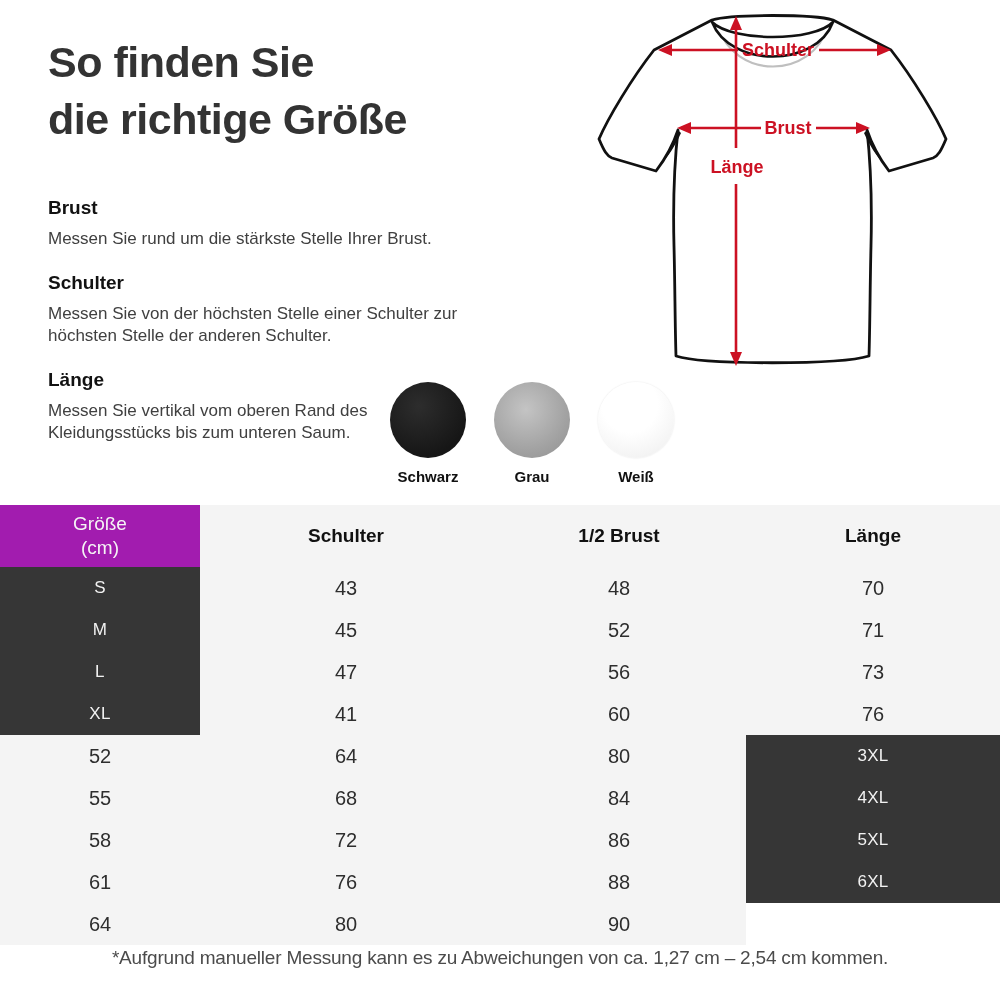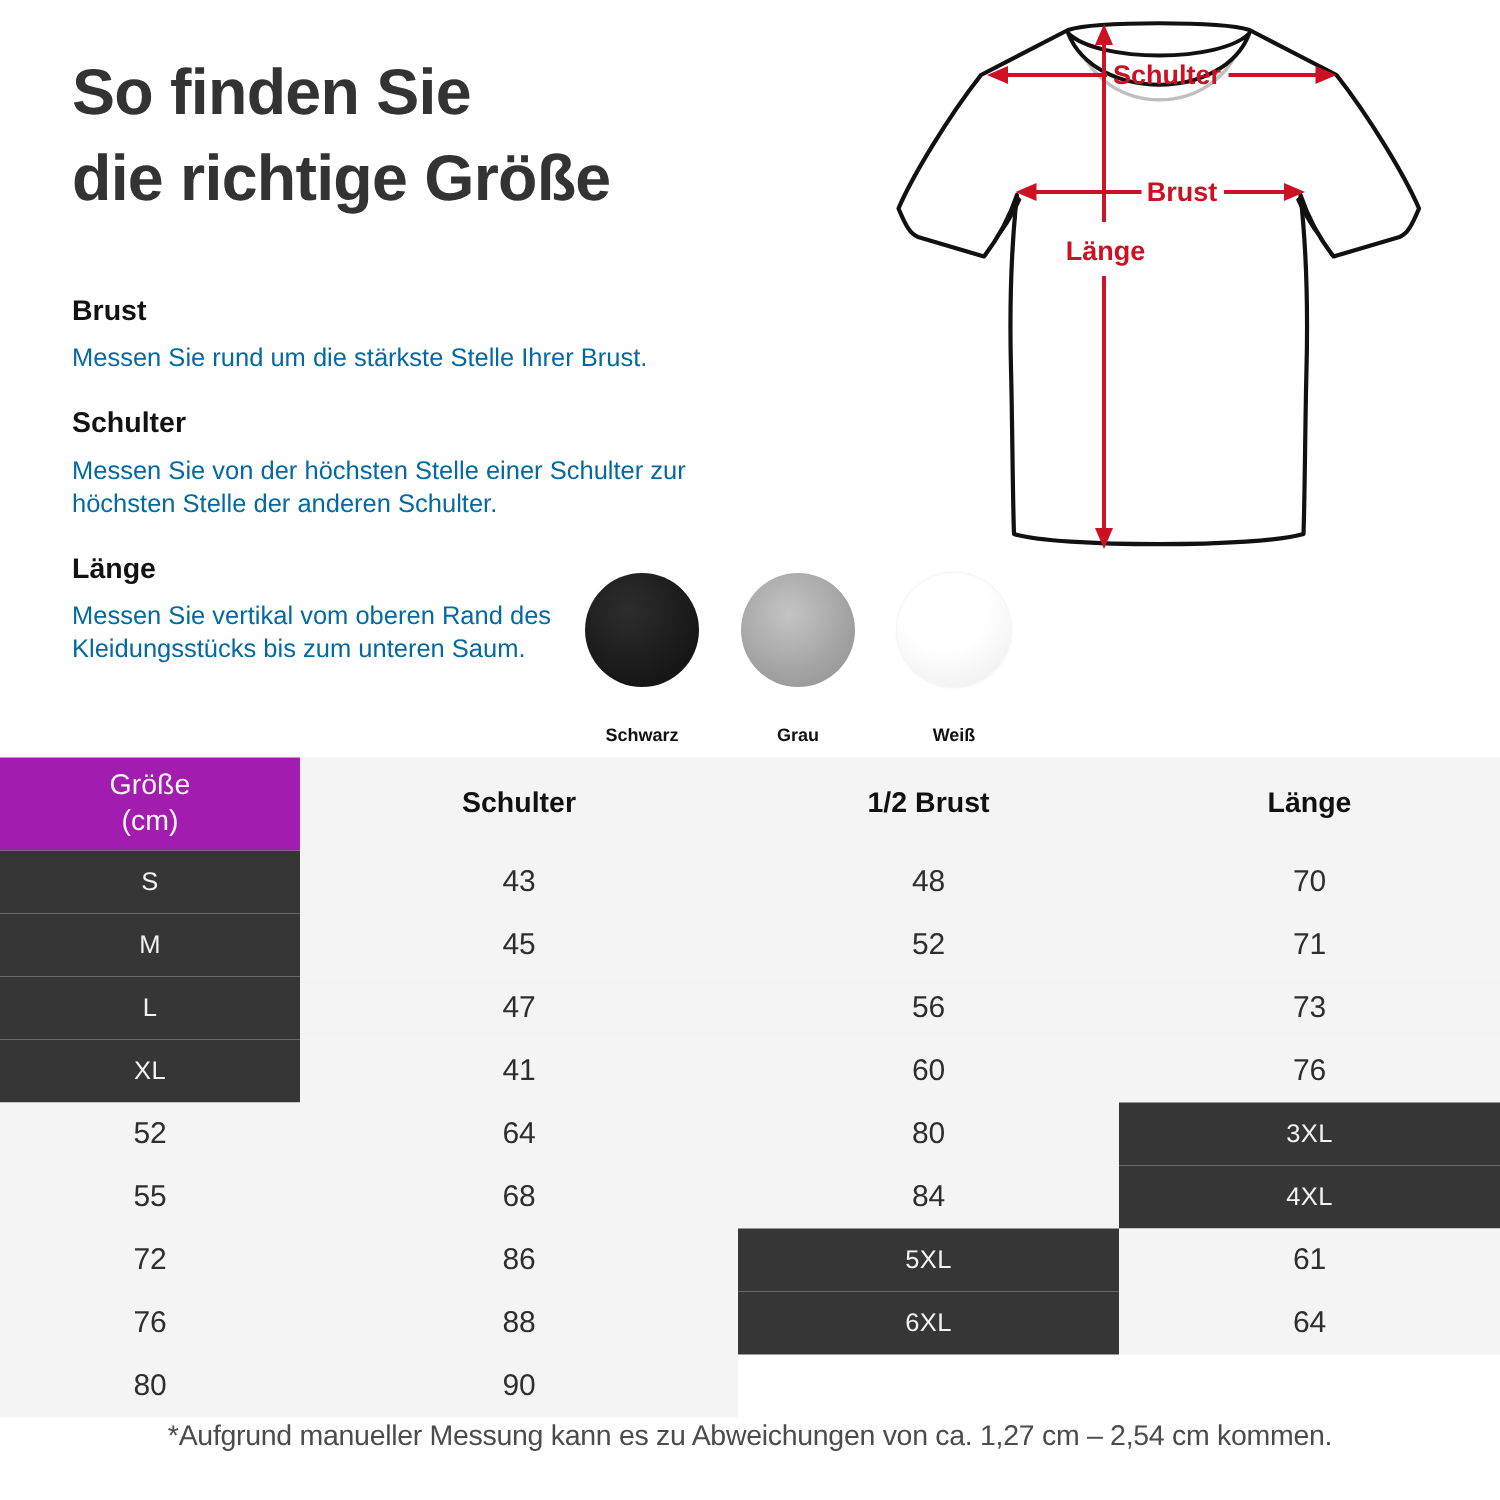--- a/index.html
+++ b/index.html
@@ -17,36 +17,36 @@
     line-height:57px; letter-spacing:-0.5px;
   }
   .title span { display:block; }
 
   
   .instructions { position:absolute; left:48px; top:197px; width:438px; }
   .instr-heading {
     font-size:19px; font-weight:700; color:#121212; margin:0 0 9px 0;
   }
   .instr-text {
-    font-size:17px; color:#0369a1; line-height:22.5px; margin:0 0 21px 0;
+    font-size:17px; color:#404040; line-height:22.5px; margin:0 0 21px 0;
   }
 
   
   .diagram { position:absolute; left:592px; top:6px; width:364px; height:372px; }
   .diagram svg { width:100%; height:100%; display:block; }
   .diag-label { font-family:"Liberation Sans","DejaVu Sans",sans-serif; font-size:18px; font-weight:700; }
 
   
   .swatches { position:absolute; left:378px; top:382px; display:flex; gap:4px; }
   .swatch { width:100px; display:flex; flex-direction:column; align-items:center; }
   .swatch-circle { width:76px; height:76px; border-radius:50%; }
   .swatch-circle.schwarz { background:radial-gradient(circle at 38% 32%, #2d2d2d, #161616 72%); }
   .swatch-circle.grau { background:radial-gradient(circle at 42% 36%, #c4c4c4, #a2a2a2 62%, #929292 95%); }
   .swatch-circle.weiss { background:radial-gradient(circle at 42% 30%, #ffffff 40%, #f4f4f4 75%, #e9e9e9); box-shadow:0 0 2px rgba(0,0,0,0.12); }
-  .swatch-label { margin-top:25px; font-size:12px; font-weight:700; color:#111111; }
+  .swatch-label { margin-top:10px; font-size:15px; font-weight:700; color:#111111; }
 
   
   .size-table {
     position:absolute; left:0; top:505px; width:1000px; height:440px;
     display:grid;
     grid-template-columns:200px 292px 254px 254px;
     grid-template-rows:62px repeat(9,42px);
   }
   .st-cell { display:flex; align-items:center; justify-content:center; text-align:center; }
   .st-corner { background:#a21caf; color:#f5f5f5; font-size:19px; line-height:24px; flex-direction:column; }
@@ -174,20 +174,21 @@
       <div class="st-cell st-val">60</div>
       <div class="st-cell st-val">76</div>
       <div class="st-cell st-val">52</div>
       <div class="st-cell st-val">64</div>
       <div class="st-cell st-val">80</div>
       <div class="st-cell st-size">3XL</div>
       <div class="st-cell st-val">55</div>
       <div class="st-cell st-val">68</div>
       <div class="st-cell st-val">84</div>
       <div class="st-cell st-size">4XL</div>
+      <div class="st-cell st-val">58</div>
       <div class="st-cell st-val">72</div>
       <div class="st-cell st-val">86</div>
       <div class="st-cell st-size">5XL</div>
       <div class="st-cell st-val">61</div>
       <div class="st-cell st-val">76</div>
       <div class="st-cell st-val">88</div>
       <div class="st-cell st-size">6XL</div>
       <div class="st-cell st-val">64</div>
       <div class="st-cell st-val">80</div>
       <div class="st-cell st-val">90</div>

